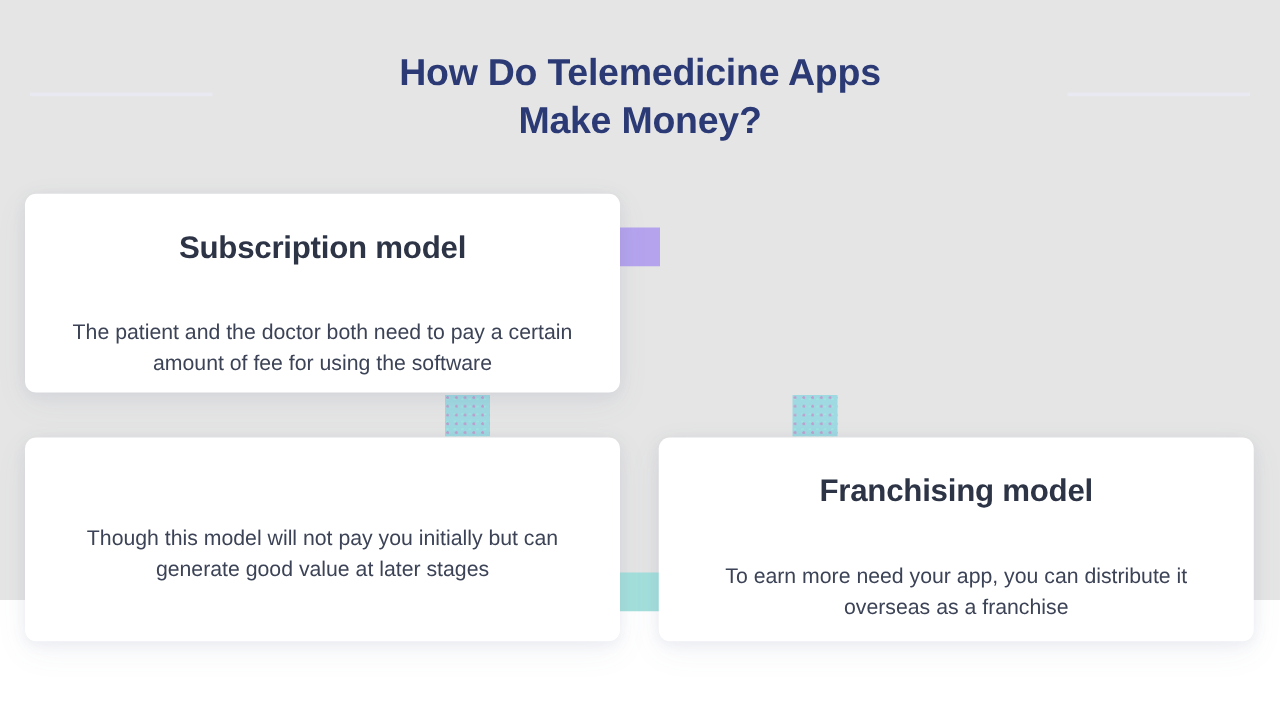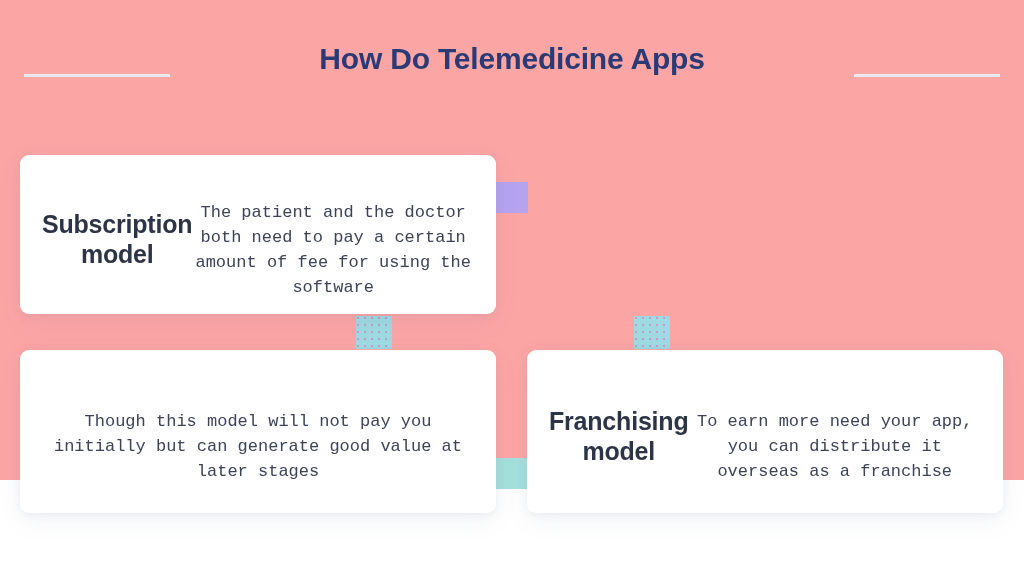--- a/index.html
+++ b/index.html
@@ -9,21 +9,21 @@
     height: 568px;
     background: #ffffff;
     font-family: "Liberation Sans", sans-serif;
     overflow: hidden;
   }
 
   #stage {
     position: relative;
     width: 1024px;
     height: 480px;
-    background: #fca5a5;
+    background: #e5e5e5;
   }
 
   
   .title-wrap {
     position: absolute;
     left: 0;
     top: 40px;
     width: 1024px;
     text-align: center;
   }
@@ -47,49 +47,48 @@
   .rule-right { right: 24px; width: 146px; }
 
   
   .card {
     position: absolute;
     background: #ffffff;
     border-radius: 9px;
     box-shadow: 0 2px 10px rgba(106, 118, 160, 0.10),
                 0 8px 26px rgba(106, 118, 160, 0.07);
     display: flex;
-    flex-direction: row;
+    flex-direction: column;
     align-items: center;
-    justify-content: center;
+    justify-content: flex-start;
     padding: 28px 22px 20px 22px;
     z-index: 2;
   }
 
   .card-1 { left: 20px;  top: 155px; width: 476px; height: 159px; }
   .card-2 { left: 527px; top: 155px; width: 476px; height: 159px; }
   .card-3 { left: 20px;  top: 350px; width: 476px; height: 163px; }
   .card-4 { left: 527px; top: 350px; width: 476px; height: 163px; }
 
   .card-title {
     color: #2d3446;
     font-size: 25px;
     font-weight: bold;
     line-height: 30px;
     text-align: center;
     letter-spacing: -0.2px;
   }
 
   .card-body {
-    margin-top: 22px;
+    margin-top: 40px;
     color: #3c4356;
     font-size: 17px;
     line-height: 25px;
     text-align: center;
     max-width: 440px;
-    font-family: Liberation Mono, monospace;
   }
 
   
   .accent {
     position: absolute;
     z-index: 1;
   }
 
   .accent-purple {
     left: 496px;
@@ -121,20 +120,21 @@
   .accent-dotted-1 { left: 356px; top: 316px; }
   .accent-dotted-2 { left: 634px; top: 316px; }
 </style>
 </head>
 <body>
 
 <div id="stage">
 
   <div class="title-wrap">
     <span class="title-line">How Do Telemedicine Apps</span>
+    <span class="title-line">Make Money?</span>
   </div>
 
   <div class="rule rule-left"></div>
   <div class="rule rule-right"></div>
 
   <div class="accent accent-purple"></div>
   <div class="accent accent-dotted accent-dotted-1"></div>
   <div class="accent accent-dotted accent-dotted-2"></div>
   <div class="accent accent-mint"></div>
 

